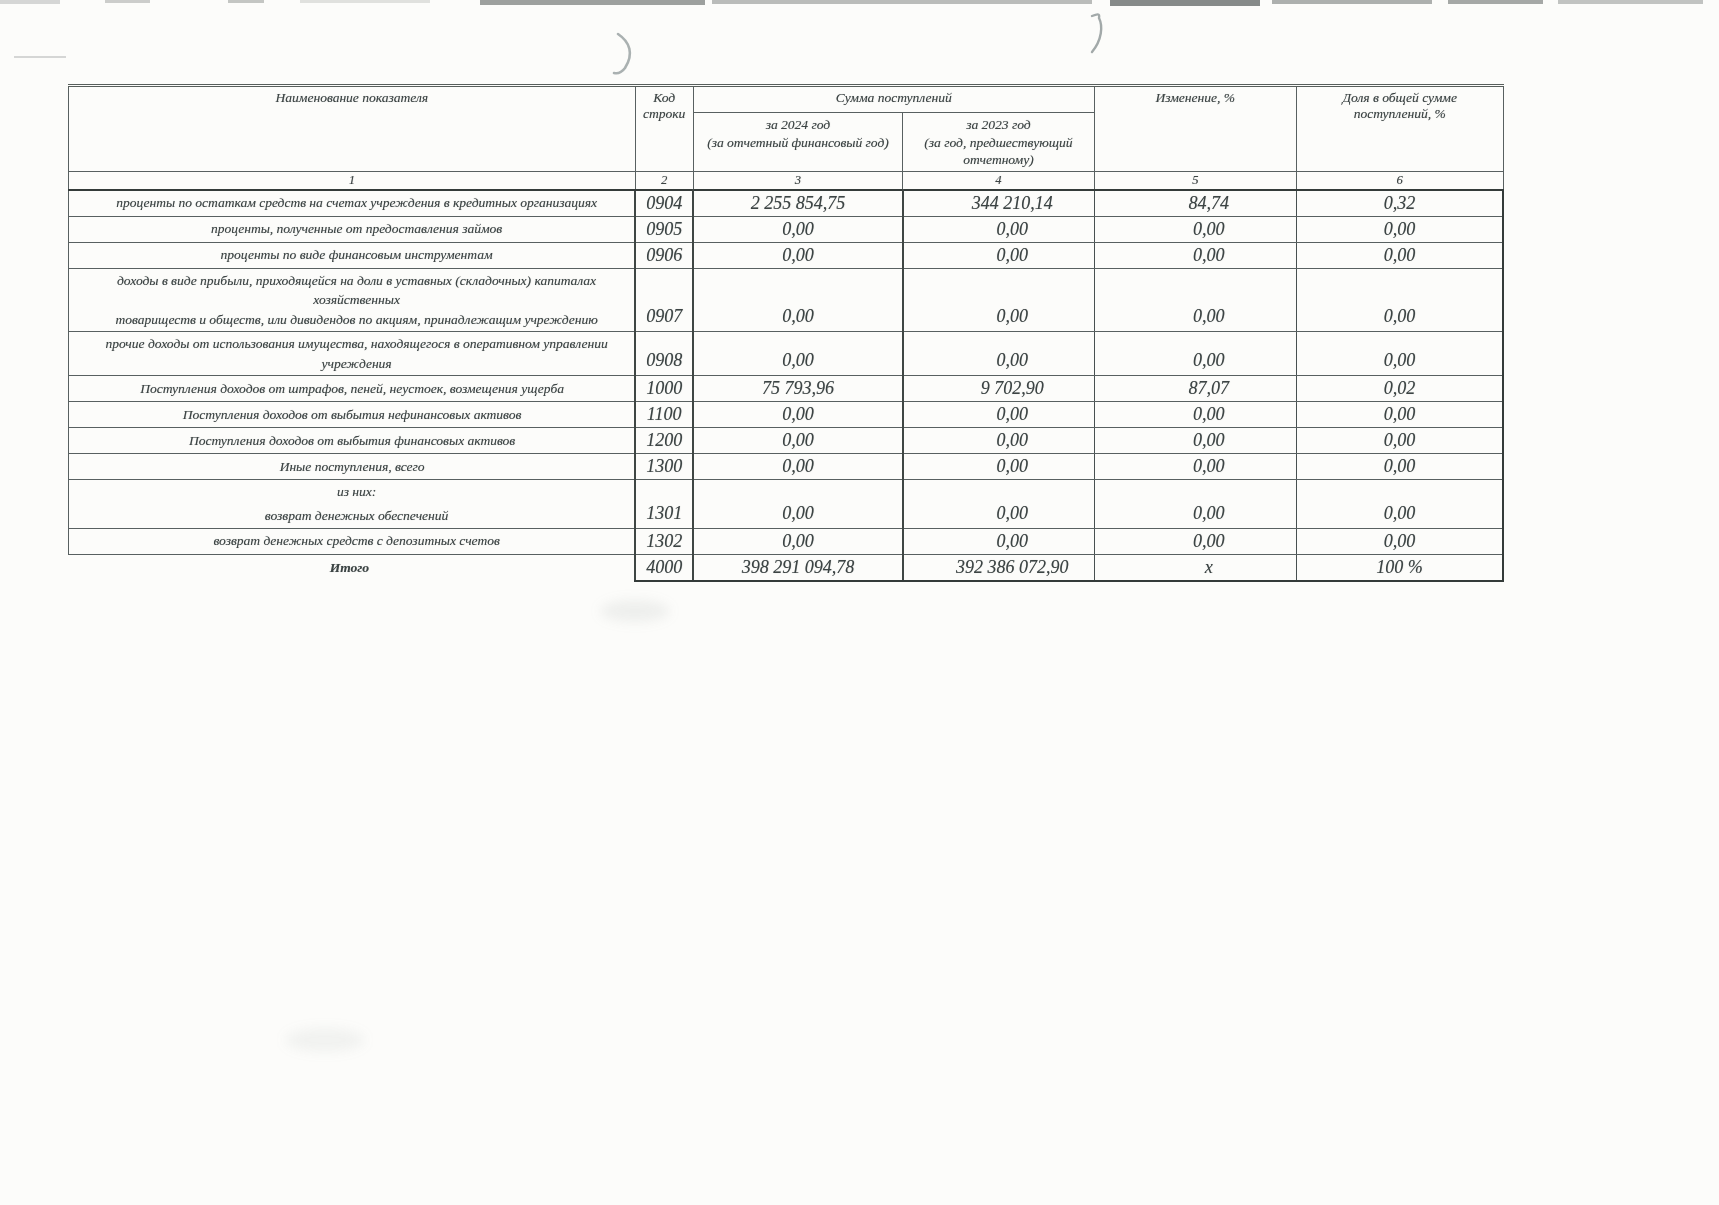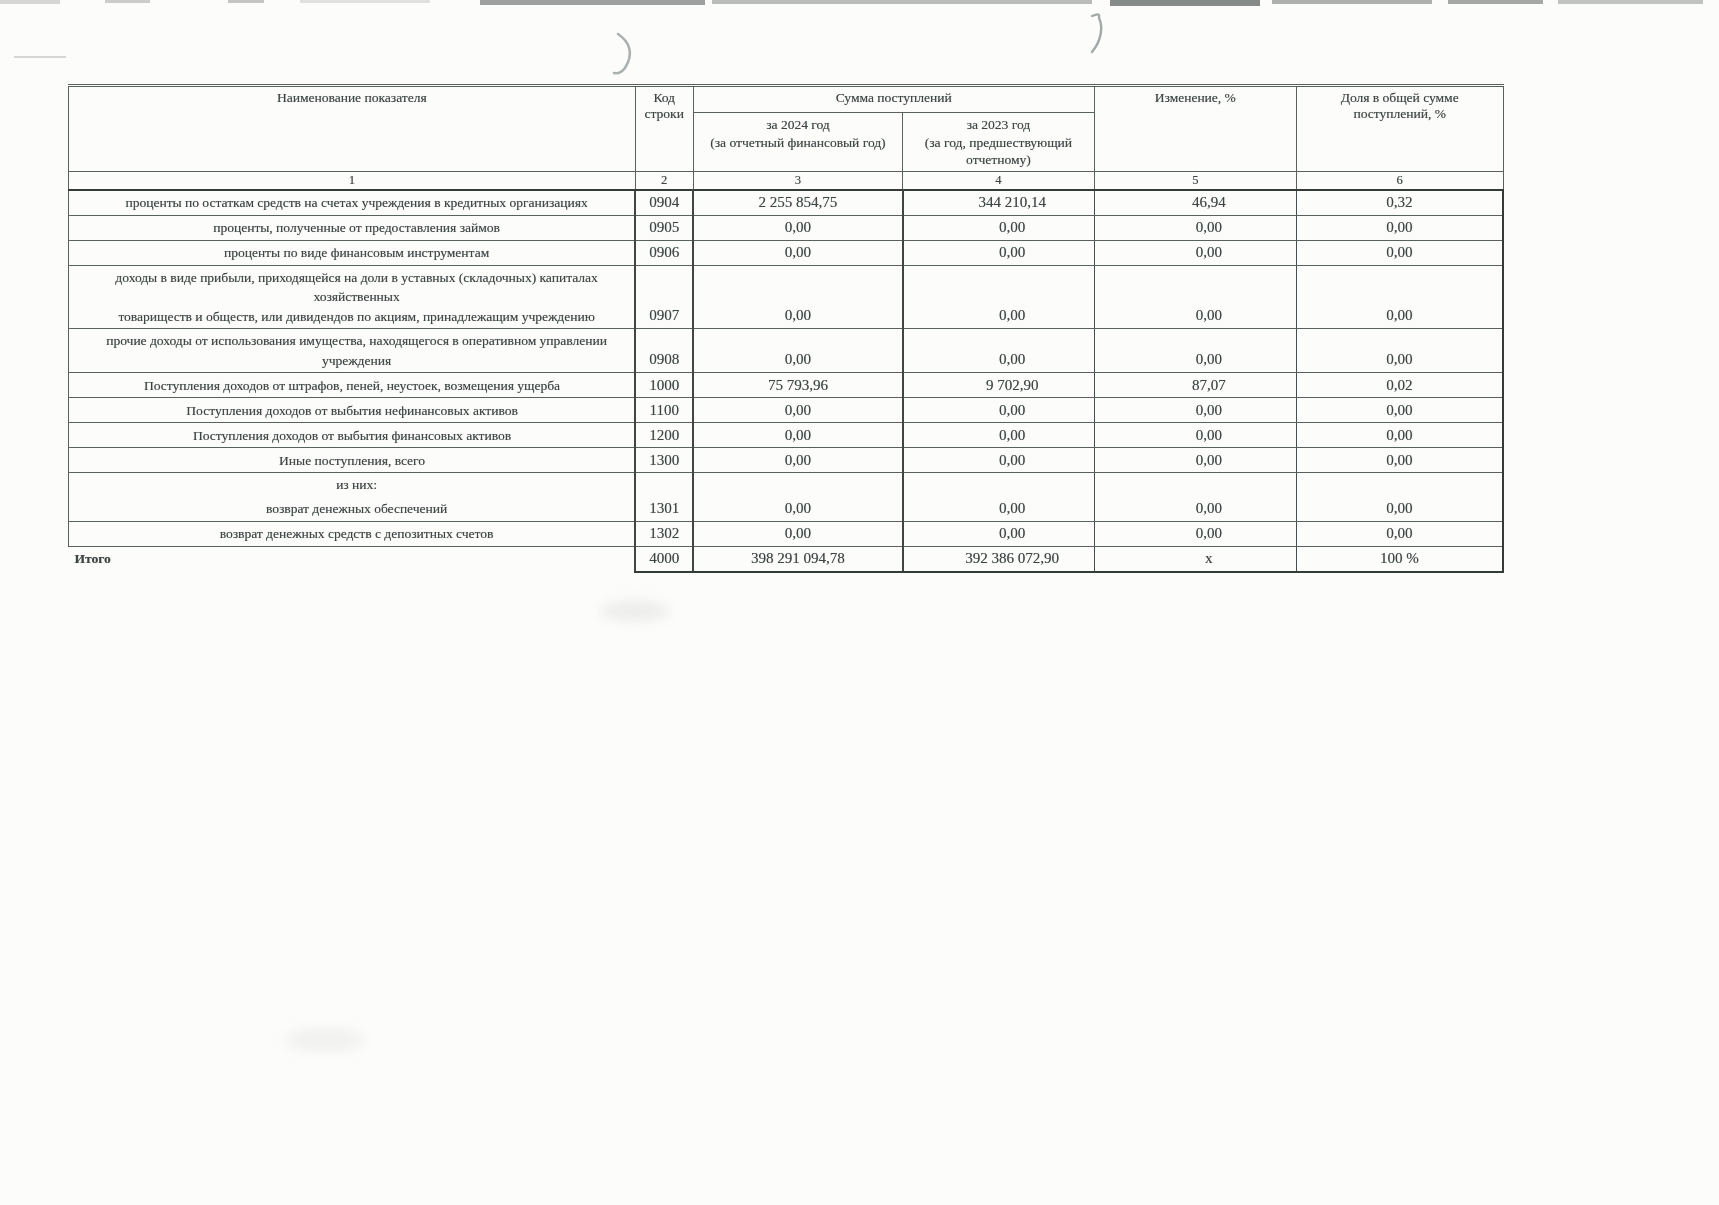--- a/index.html
+++ b/index.html
@@ -22,54 +22,55 @@
   table.doc {
     position: absolute;
     left: 68px; top: 84px;
     width: 1436px;
     border-collapse: collapse;
     table-layout: fixed;
     font-size: 13.5px;
     color: #3c4444;
     text-shadow: 0.2px 0.2px 0.7px rgba(55,63,61,0.45);
     border-top: 3px double #575e5b;
+    font-style: italic;
   }
   .doc th, .doc td { border: 1px solid #586060; background: transparent; }
   .doc thead th {
     font-weight: normal;
     vertical-align: top;
     text-align: center;
     padding: 3px 4px 2px 4px;
   }
   .pre { white-space: pre-line; }
   tr.hdr-top th { height: 20px; }
   tr.hdr-sub th { height: 50px; line-height: 1.3; }
   tr.colnums th { height: 14px; font-size: 12.5px; padding: 1px 2px; }
 
   
   tbody.data td { padding: 2px 5px; height: 20px; vertical-align: middle; }
   tbody.data td.label {
     text-align: center; padding-left: 6px; line-height: 1.45;
     border-left: 1px solid #586060;
   }
   tbody.data td.label.indent { padding-left: 15px; }
-  tbody.data td.num { text-align: center; font-size: 15px; }
+  tbody.data td.num { text-align: center; font-size: 18px; }
   tbody.data td.code { border-left: 2px solid #3f4644; border-right: 2px solid #3f4644; }
   tbody.data td.v24 { border-right: 2px solid #3f4644; }
   tbody.data td.v23, tbody.data td.chg { border-right: 1.5px solid #475050; padding-left: 32px; }
   tbody.data td.share { border-right: 2px solid #343b39; }
   tbody.data tr.first td { border-top: 2px solid #343b39; }
   tbody.data tr.last td { border-bottom: 2px solid #343b39; }
   tbody.data td.vbottom { vertical-align: bottom; padding-bottom: 4px; }
   tbody.data .prefix { display: block; padding-left: 0; margin-bottom: 4px; }
 
   
   tbody.data tr.last td.total-label {
     border-left: none; border-bottom: none;
-    text-align: left; font-weight: bold; padding-right: 10px; margin-top: 10px;
+    text-align: center; font-weight: bold; padding-right: 10px; margin-top: 10px;
   }
 </style>
 </head>
 <body>
 
 <div class="page">
 
   <div class="scan-band" style="left:0;    width:60px;   height:4px; opacity:.22"></div>
   <div class="scan-band" style="left:105px; width:45px;  height:3px; opacity:.28"></div>
   <div class="scan-band" style="left:228px; width:36px;  height:3px; opacity:.32"></div>
@@ -124,21 +125,21 @@
         <th>5</th>
         <th>6</th>
       </tr>
     </thead>
     <tbody class="data">
         <tr class="first">
           <td class="label pre indent">проценты по остаткам средств на счетах учреждения в кредитных организациях</td>
           <td class="num code">0904</td>
           <td class="num v24">2 255 854,75</td>
           <td class="num v23">344 210,14</td>
-          <td class="num chg">46,94</td>
+          <td class="num chg">84,74</td>
           <td class="num share">0,32</td>
         </tr>
         <tr>
           <td class="label pre indent">проценты, полученные от предоставления займов</td>
           <td class="num code">0905</td>
           <td class="num v24">0,00</td>
           <td class="num v23">0,00</td>
           <td class="num chg">0,00</td>
           <td class="num share">0,00</td>
         </tr>

